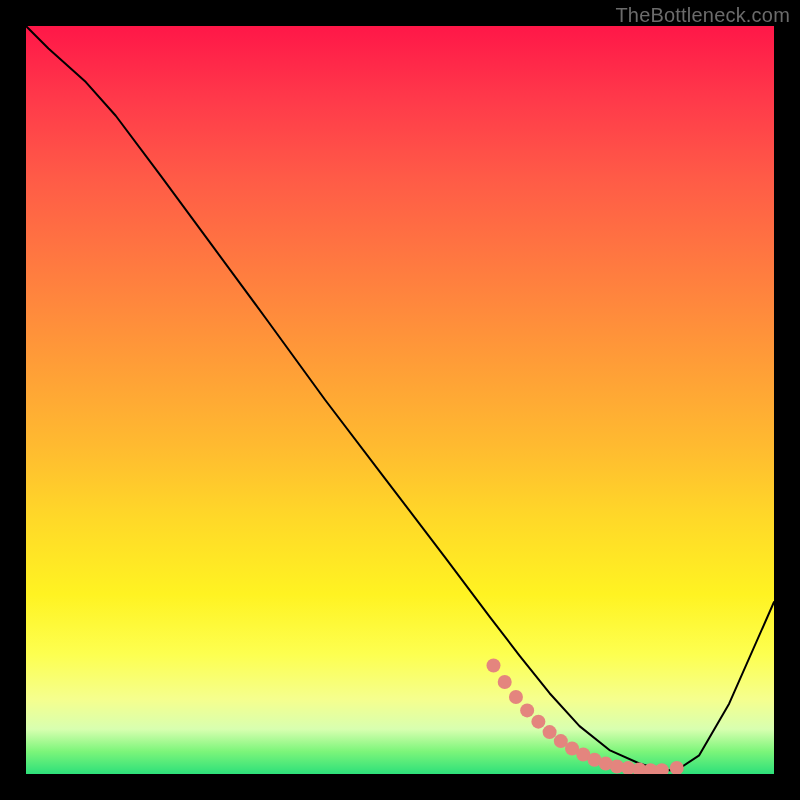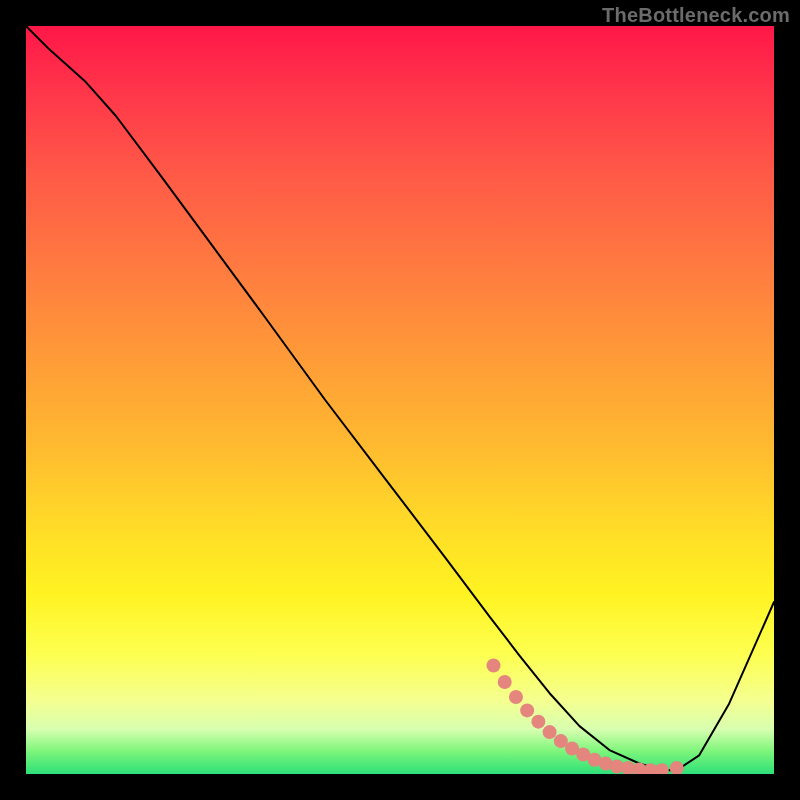--- a/index.html
+++ b/index.html
@@ -46,21 +46,21 @@
     top: 0;
     width: 748px;
     height: 748px;
   }
   .watermark {
     position: absolute;
     top: 4px;
     right: 10px;
     color: #6b6b6b;
     font-size: 20px;
-    font-weight: 700;
+    font-weight: 400;
     letter-spacing: 0.2px;
     user-select: none;
   }
 </style>
 </head>
 <body>
 
 <div class="frame">
   <div class="plot">
     <svg viewBox="0 0 748 748">

